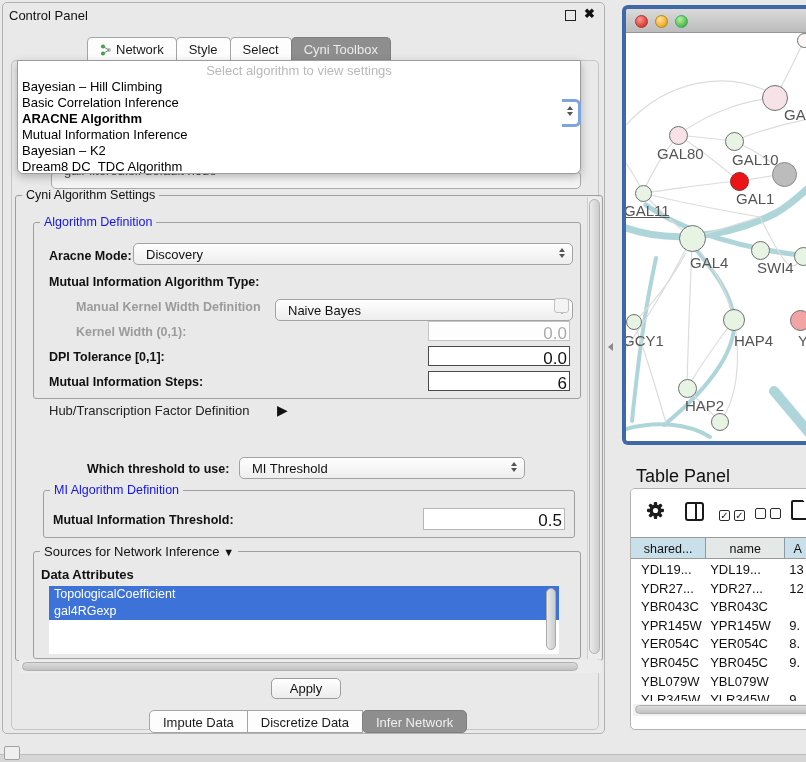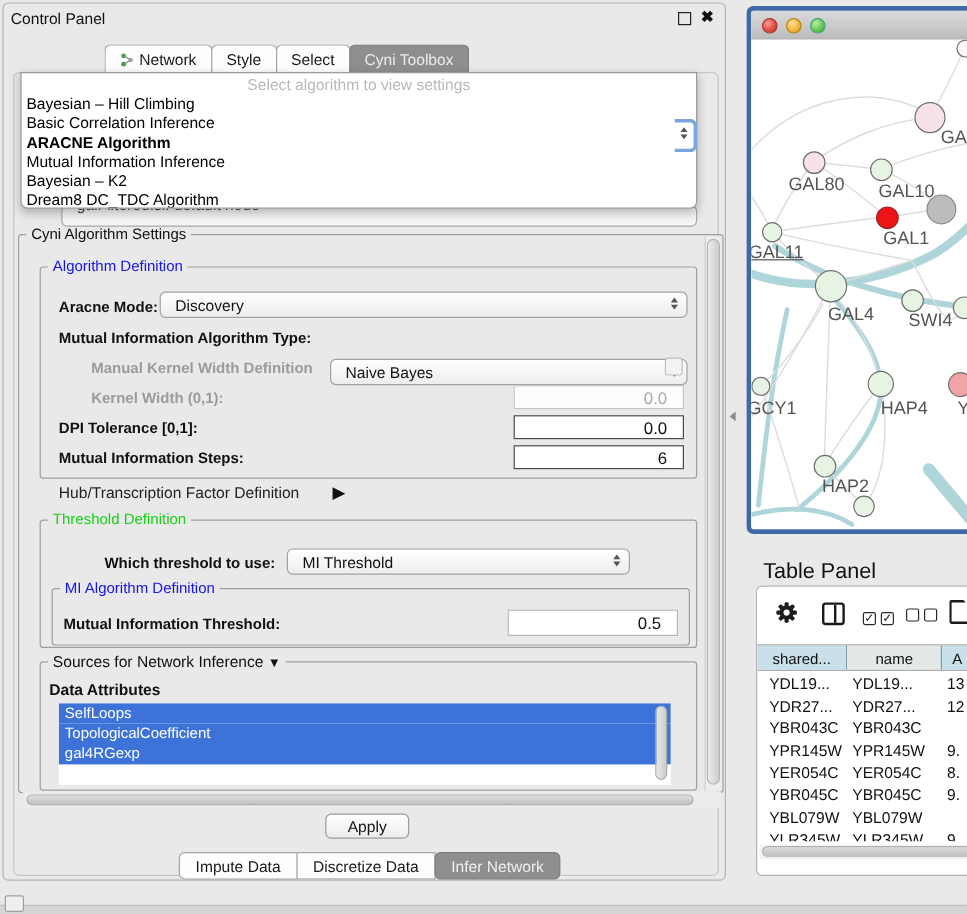--- a/index.html
+++ b/index.html
@@ -55,21 +55,21 @@
   .combo { position:absolute; height:22px; background:linear-gradient(#ffffff,#ededed);
         border:1px solid #a3a3a3; border-radius:5px; font-size:13px; color:#111;
         padding:3px 0 0 12px; }
   .stepper { position:absolute; right:7px; top:4px; }
   .tri-up { width:0; height:0; border-left:3.5px solid transparent; border-right:3.5px solid transparent;
         border-bottom:4.5px solid #555; margin-bottom:2px; }
   .tri-dn { width:0; height:0; border-left:3.5px solid transparent; border-right:3.5px solid transparent;
         border-top:4.5px solid #555; }
 
   .tfield { position:absolute; height:20px; background:#fff; border:1px solid #b7b7b7;
-        font-size:14px; text-align:right; padding:2px 13px 0 0; color:#111; }
+        font-size:17px; text-align:right; padding:2px 2px 0 0; color:#111; }
   .tfield.dis { color:#ababab; border-color:#c4c4c4; background:#fdfdfd; }
   .tfield.strong { border:1.5px solid #4a4a4a; }
   .cbx { position:absolute; width:15px; height:15px; border:1px solid #c0c0c0;
         border-radius:3px; background:#f3f3f3; }
 
   .vscroll { position:absolute; left:584px; top:194px; width:14px; height:462px;
         background:#ededed; border-left:1px solid #cfcfcf; }
   .vthumb { position:absolute; left:1px; top:2px; width:11px; height:455px;
         background:linear-gradient(90deg,#ebebeb,#cdcdcd); border:1px solid #b3b3b3; border-radius:6px; }
 
@@ -227,23 +227,20 @@
     <span class="lbl dis" style="left:46px; top:322px;">Kernel Width (0,1):</span>
     <div class="tfield dis" style="left:425px; top:318px; width:142px;">0.0</div>
     <span class="lbl" style="left:46px; top:347px;">DPI Tolerance [0,1]:</span>
     <div class="tfield strong" style="left:425px; top:343px; width:142px;">0.0</div>
     <span class="lbl" style="left:46px; top:372px;">Mutual Information Steps:</span>
     <div class="tfield strong" style="left:425px; top:368px; width:142px;">6</div>
 
     <span class="txt" style="left:46px; top:400px;">Hub/Transcription Factor Definition</span>
     <span class="txt" style="left:274px; top:399px; font-size:14px; color:#111;">▶</span>
 
-    <div class="grp" style="left:30px; top:430px; width:548px; height:107px;">
-      <span class="glabel green">Threshold Definition</span>
-    </div>
     <span class="lbl" style="left:84px; top:459px;">Which threshold to use:</span>
     <div class="combo" style="left:236px; top:454px; width:286px;">
       <span>MI Threshold</span>
       <span class="stepper">
           <span style="display:block" class="tri-up"></span>
           <span style="display:block" class="tri-dn"></span>
         </span>
     </div>
     <div class="grp" style="left:40px; top:487px; width:532px; height:48px;">
       <span class="glabel blue">MI Algorithm Definition</span>
@@ -252,21 +249,20 @@
     <div class="tfield" style="left:420px; top:505px; width:142px; height:22px;">0.5</div>
 
     <div class="grp" style="left:30px; top:548px; width:548px; height:108px;">
       <span class="glabel" style="font-size:13px;">
         <span>Sources for Network Inference</span>
         <span style="font-size:11px;">▼</span>
       </span>
     </div>
     <span class="lbl" style="left:38px; top:564px; font-size:13px;">Data Attributes</span>
     <div class="attr-list">
-      <div class="attr-it">SelfLoops</div>
       <div class="attr-it">TopologicalCoefficient</div>
       <div class="attr-it">gal4RGexp</div>
       <div class="attr-scroll"></div>
     </div>
 
     <div class="hscroll">
         <div class="hthumb"></div>
       </div>
 
     <div class="apply">Apply</div>

